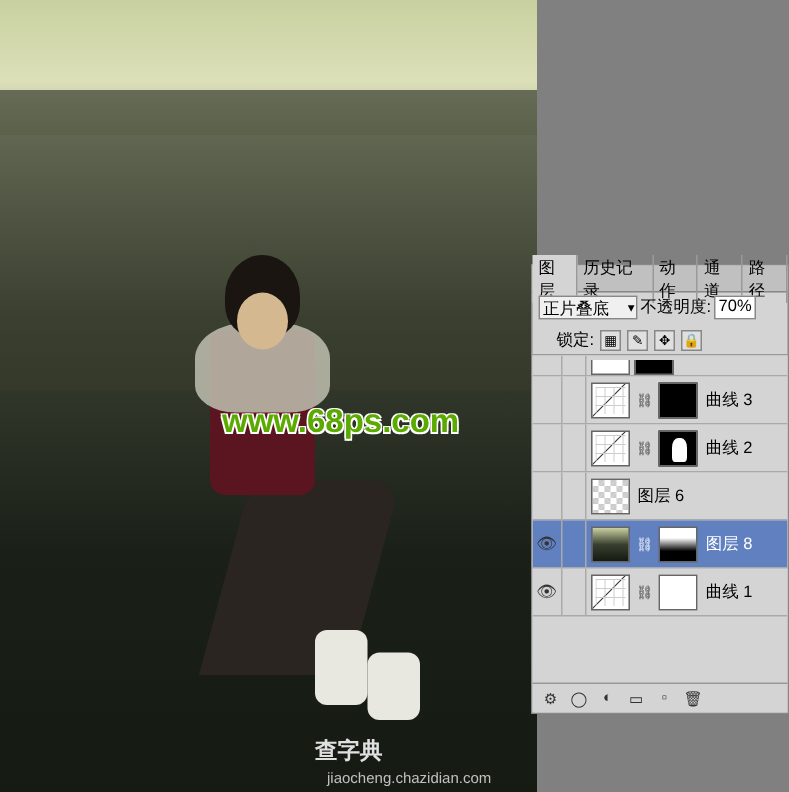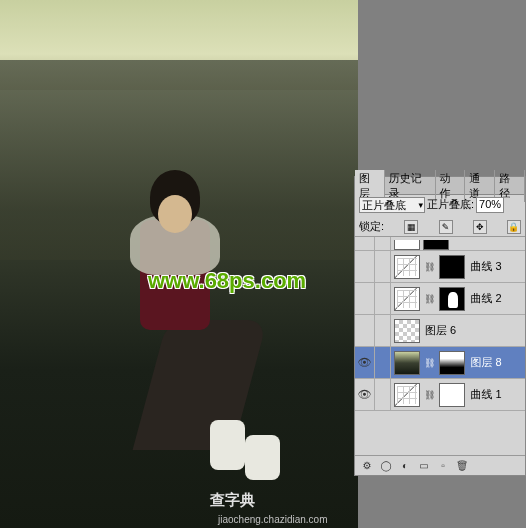--- a/index.html
+++ b/index.html
@@ -200,25 +200,24 @@
       font-size: 11px;
       background: #fff;
       border: 1px solid #888;
       text-align: right;
       padding-right: 2px;
     }
     .lock-row {
       display: flex;
       align-items: center;
       height: 20px;
-      padding: 2px 4px;
+      padding: 2px 16px;
       gap: 4px;
       font-size: 11px;
       border-bottom: 1px solid #999;
-      justify-content: space-between;
     }
     .lock-icon-box {
       width: 14px;
       height: 14px;
       border: 1px solid #888;
       background: #e0e0e0;
       display: inline-flex;
       align-items: center;
       justify-content: center;
       font-size: 9px;
@@ -408,21 +407,21 @@
     <div class="panel-tab">历史记录</div>
     <div class="panel-tab">动作</div>
     <div class="panel-tab">通道</div>
     <div class="panel-tab">路径</div>
   </div>
 
   <div class="panel-options">
     <div class="blend-select">
       <span>正片叠底</span>
     </div>
-    <span>正片叠底:</span>
+    <span>不透明度:</span>
     <div class="opacity-input">70%</div>
   </div>
 
   <div class="lock-row">
     <span>锁定:</span>
     <span class="lock-icon-box">▦</span>
     <span class="lock-icon-box">✎</span>
     <span class="lock-icon-box">✥</span>
     <span class="lock-icon-box">🔒</span>
   </div>

